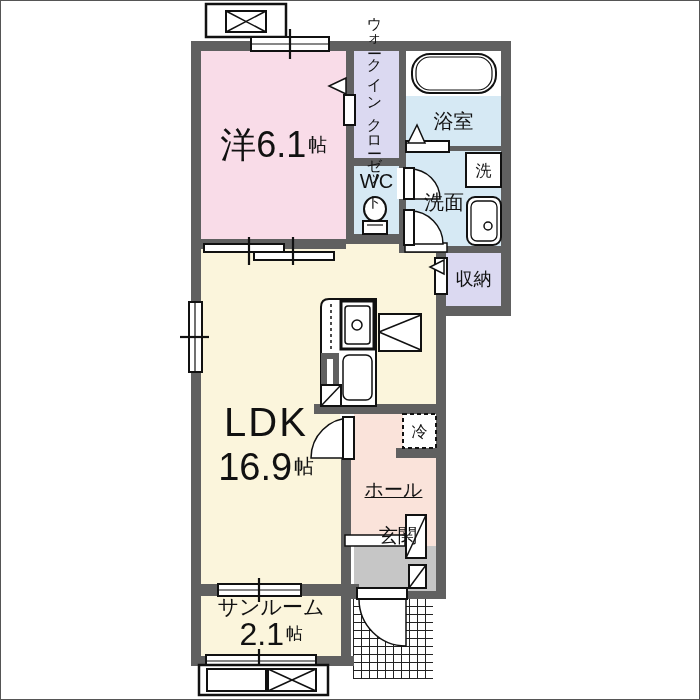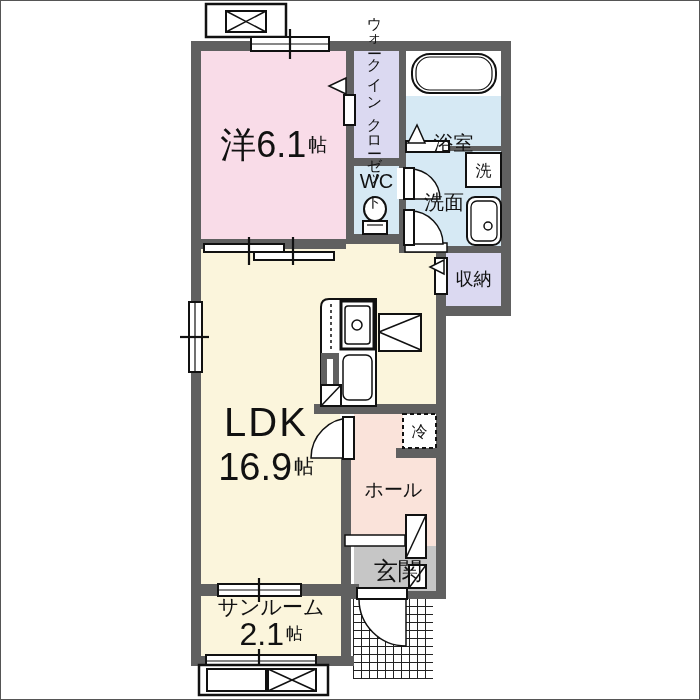--- a/index.html
+++ b/index.html
@@ -218,21 +218,21 @@
     <div class="vwrap">
       <div class="vtext">ウォークイン</div>
       <div class="vtext">クローゼット</div>
     </div>
   </div>
 
   <div class="lbl mid" style="left:353px;top:170px;width:45px;height:20px;text-align:right;">
     <span>WC</span>
   </div>
 
-  <div class="lbl mid" style="left:405px;top:108px;width:95px;height:24px;margin-top:22px;">
+  <div class="lbl mid" style="left:405px;top:108px;width:95px;height:24px;">
     <span>浴室</span>
   </div>
 
   <div class="lbl mid" style="left:408px;top:190px;width:70px;height:22px;">
     <span>洗面</span>
   </div>
 
   <div class="lbl" style="left:465px;top:158px;width:35px;height:24px;font-size:16px;">
     <span>洗</span>
   </div>
@@ -246,25 +246,25 @@
   </div>
   <div class="lbl" style="left:185px;top:444px;width:160px;height:44px;font-size:38px;">
     <span>16.9</span>
       <span class="unit">帖</span>
   </div>
 
   <div class="lbl" style="left:402px;top:421px;width:33px;height:20px;font-size:16px;">
     <span>冷</span>
   </div>
 
-  <div class="lbl" style="left:350px;top:476px;width:85px;height:24px;font-size:19px;">
+  <div class="lbl" style="left:350px;top:476px;width:85px;height:24px;font-size:19px;text-decoration:underline;">
     <span>ホール</span>
   </div>
 
-  <div class="lbl" style="left:353px;top:558px;width:88px;height:24px;font-size:24px;">
+  <div class="lbl" style="left:353px;top:522px;width:88px;height:24px;font-size:19px;">
     <span>玄関</span>
   </div>
 
   <div class="lbl" style="left:200px;top:594px;width:140px;height:22px;font-size:21px;">
     <span>サンルーム</span>
   </div>
   <div class="lbl" style="left:200px;top:620px;width:140px;height:26px;font-size:32px;">
     <span>2.1</span>
       <span class="unit">帖</span>
   </div>

